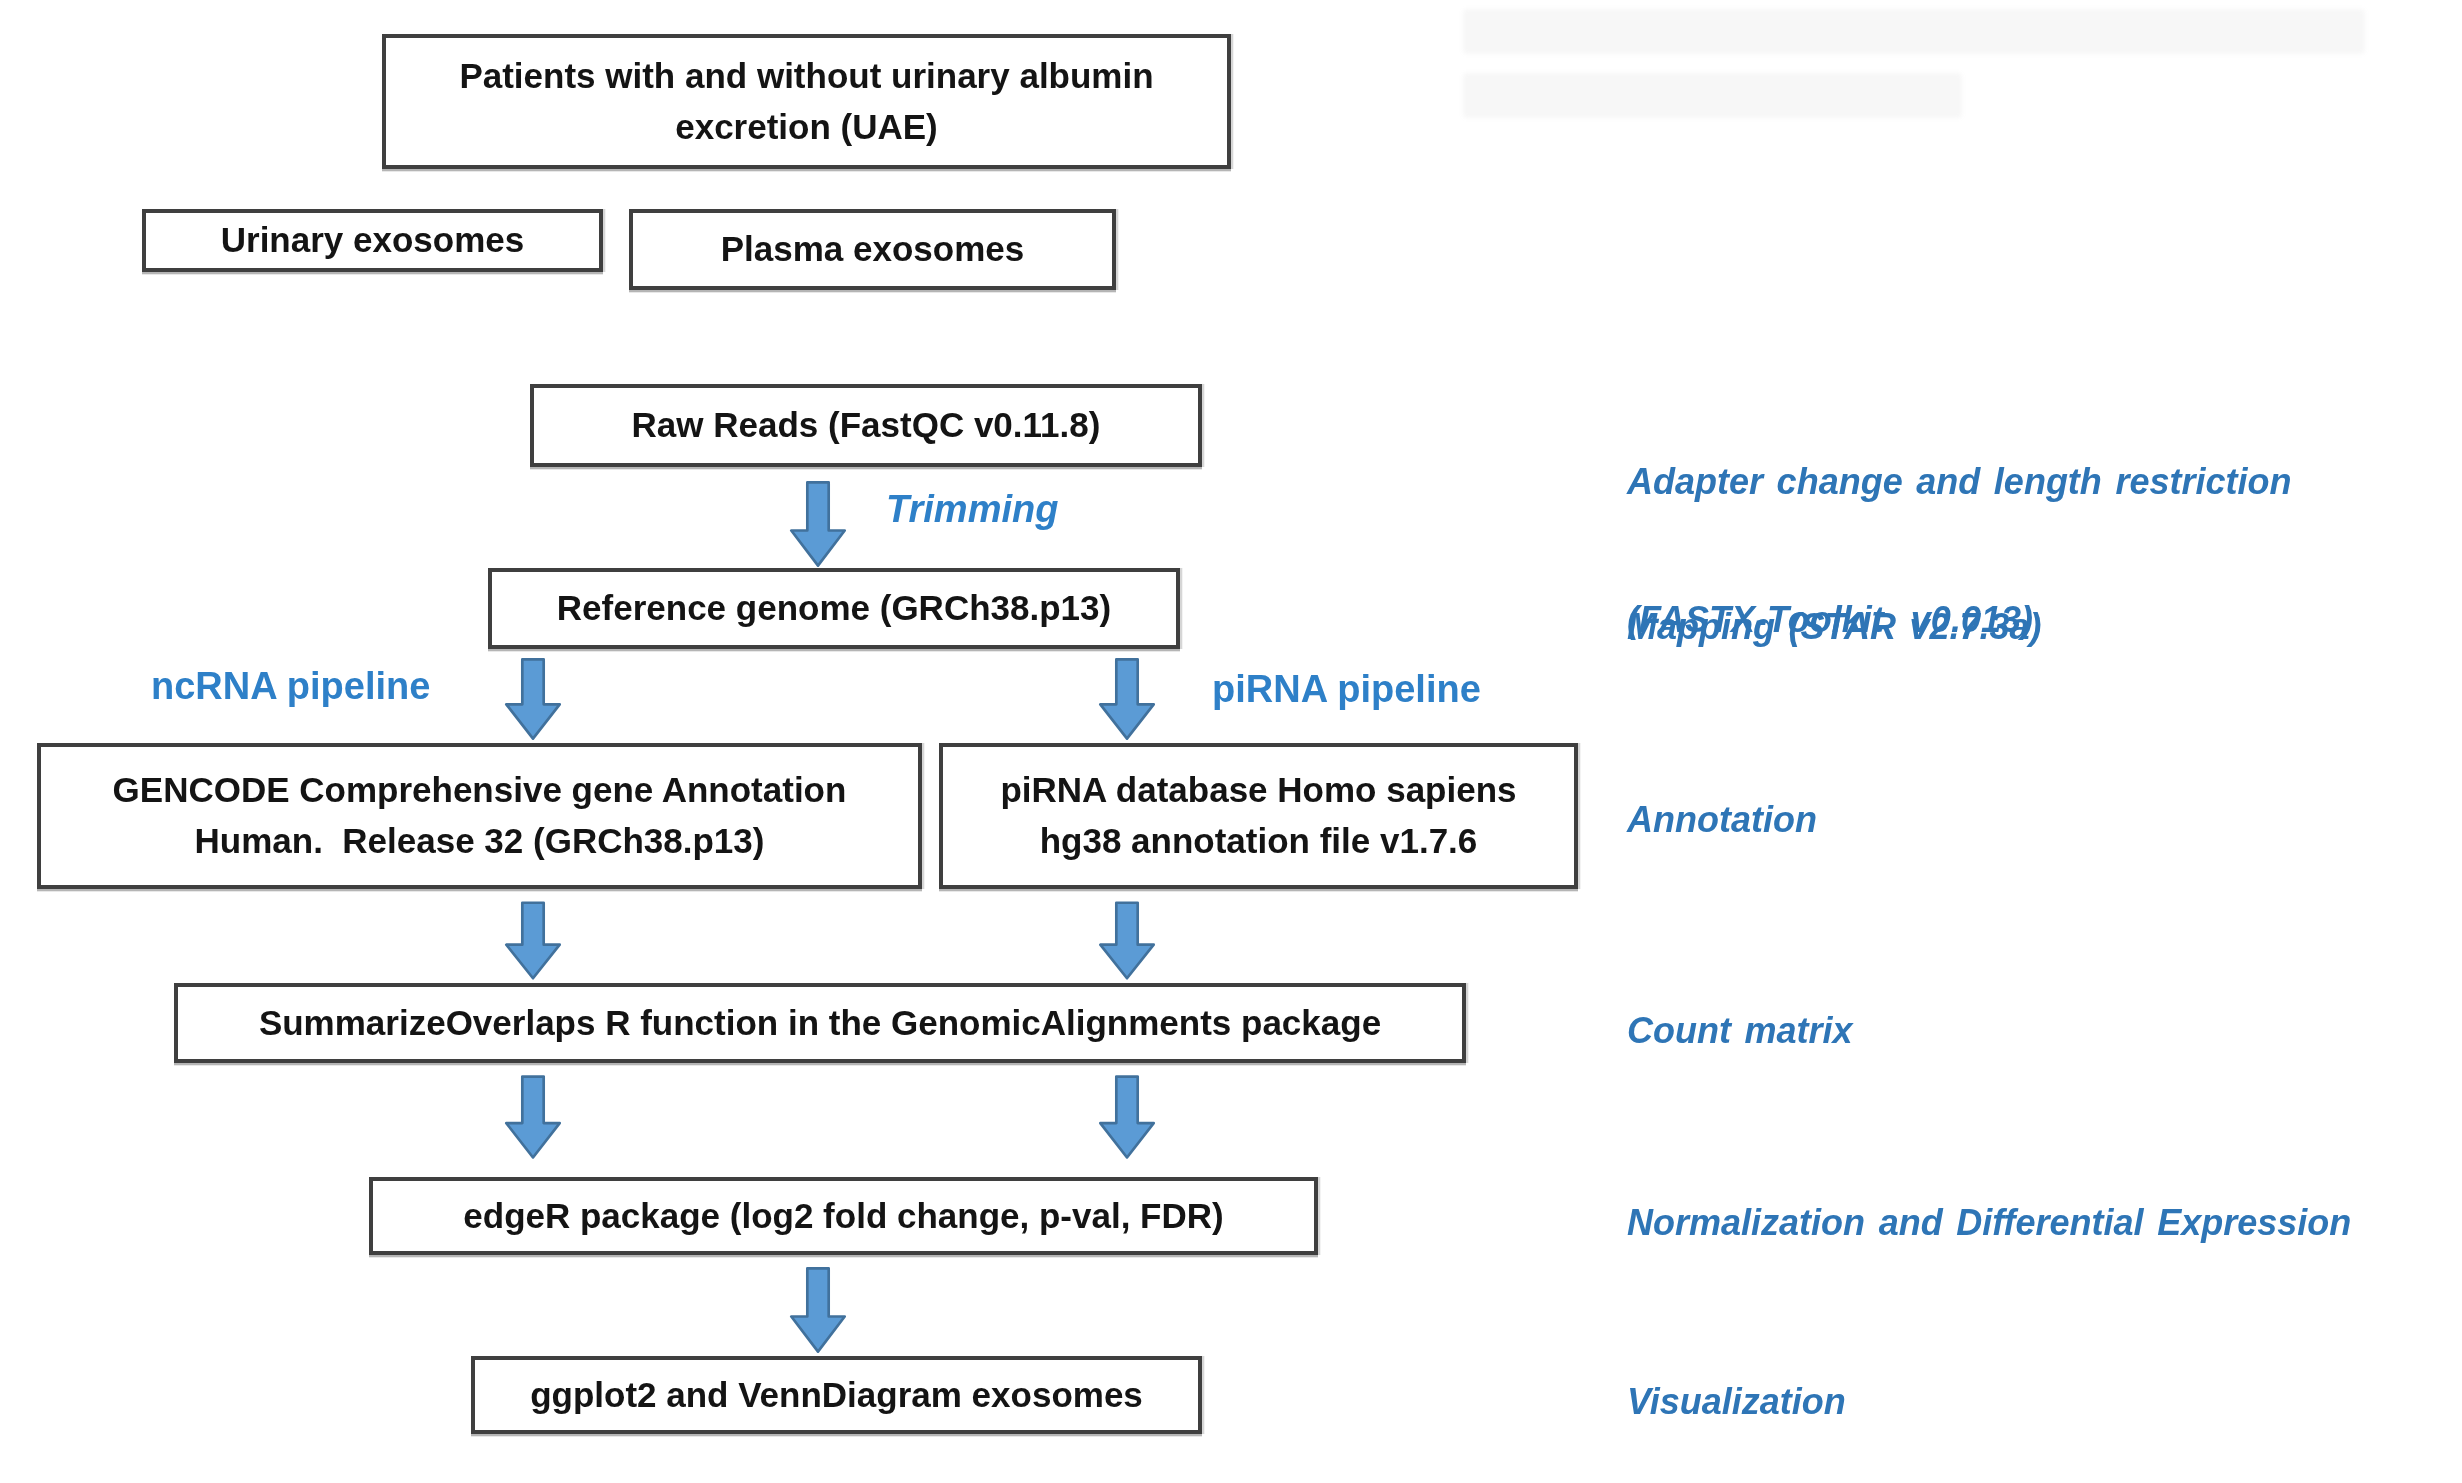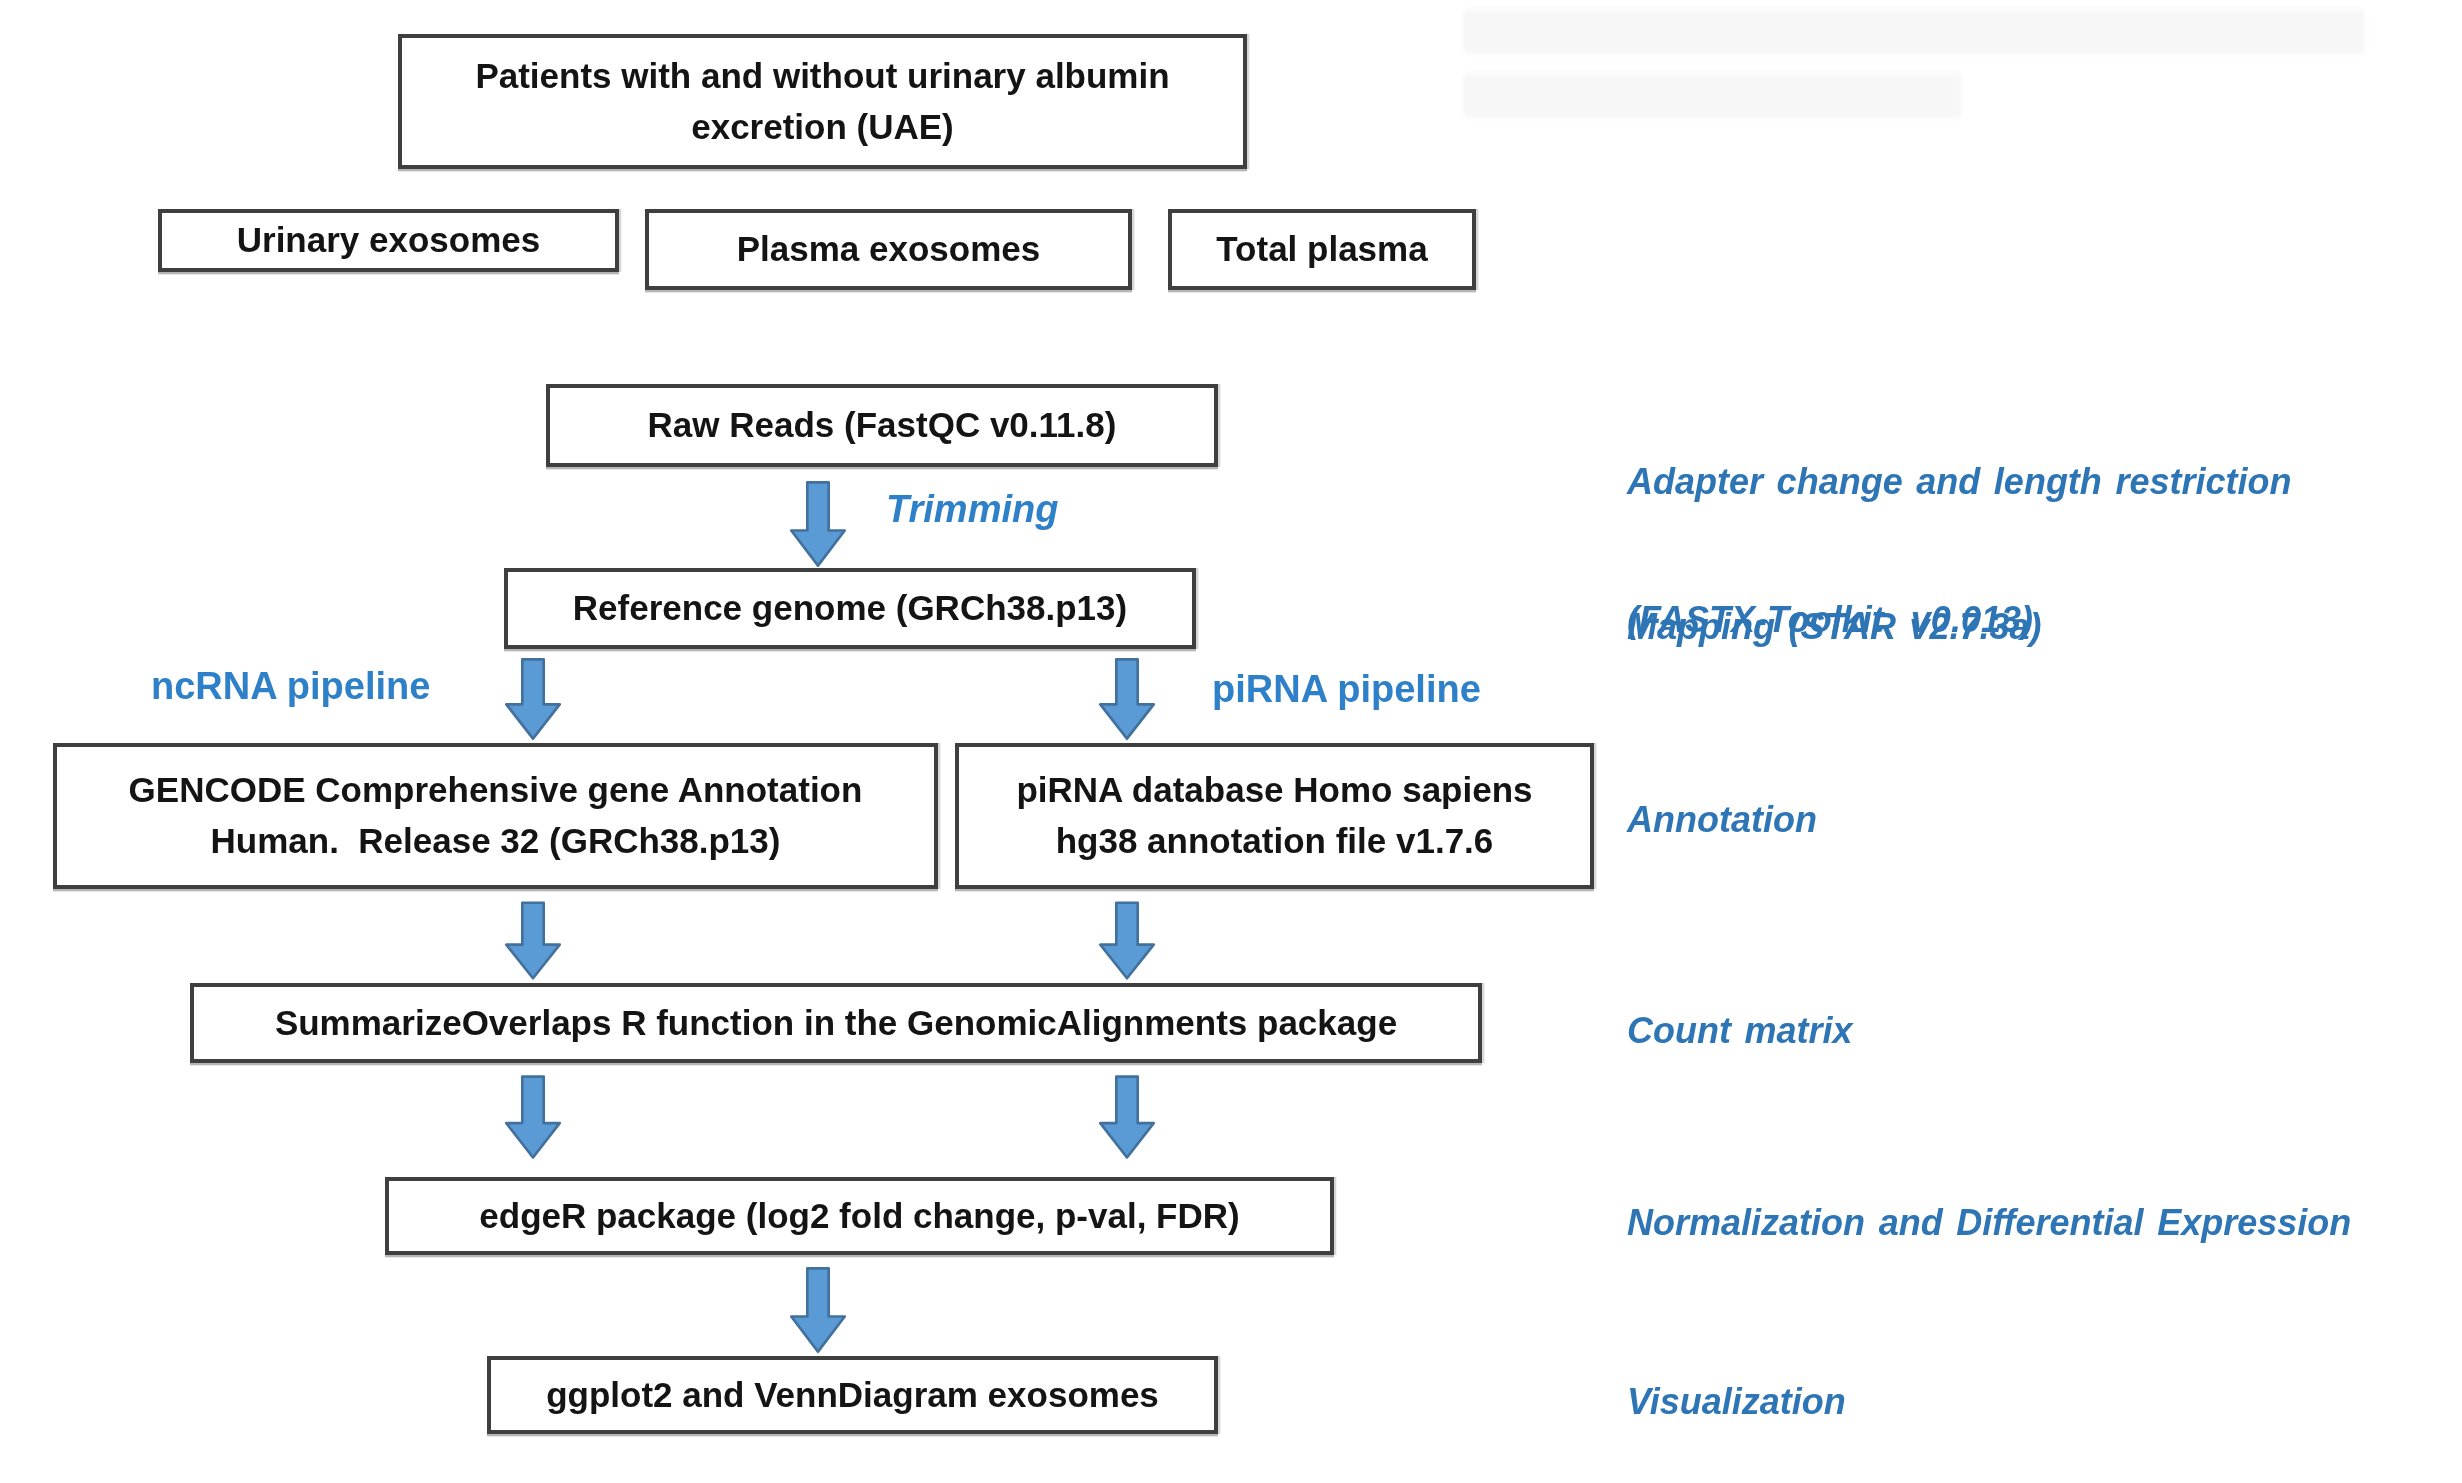--- a/index.html
+++ b/index.html
@@ -22,21 +22,20 @@
     border: 4.6px solid var(--box-border, #3f3f3f);
     display: flex;
     align-items: center;
     justify-content: center;
     text-align: center;
     font-weight: bold;
     color: var(--box-text, #141414);
     font-size: 35px;
     line-height: 1.45;
     box-shadow: 0 2.3px 0 rgba(90,90,90,0.45), 2.3px 0 0 rgba(90,90,90,0.25);
-    margin-left: 16px;
   }
   .box .line {
     display: block;
     white-space: pre;
   }
   .arrow {
     position: absolute;
     display: block;
   }
   .arrow polygon {
@@ -89,23 +88,20 @@
       <span class="line">Patients with and without urinary albumin</span>
       <span class="line">excretion (UAE)</span>
     </div>
   </div>
 
   <div class="box" style="left:142px; top:209px; width:461px; height:63px;">
     <span class="line">Urinary exosomes</span>
   </div>
   <div class="box" style="left:629px; top:209px; width:487px; height:81px;">
     <span class="line">Plasma exosomes</span>
-  </div>
-  <div class="box" style="left:1152px; top:209px; width:308px; height:81px;">
-    <span class="line">Total plasma</span>
   </div>
 
   <div class="box" style="left:530px; top:384px; width:672px; height:83px;">
     <span class="line">Raw Reads (FastQC v0.11.8)</span>
   </div>
 
   <svg class="arrow" style="left:789px; top:480px;" width="58" height="88" viewBox="0 0 76 115">
     <polygon points="24,3 52,3 52,66 73,66 38,112 3,66 24,66"></polygon>
   </svg>
   <div class="flow-label italic" style="left:886px; top:488px;">Trimming</div>

